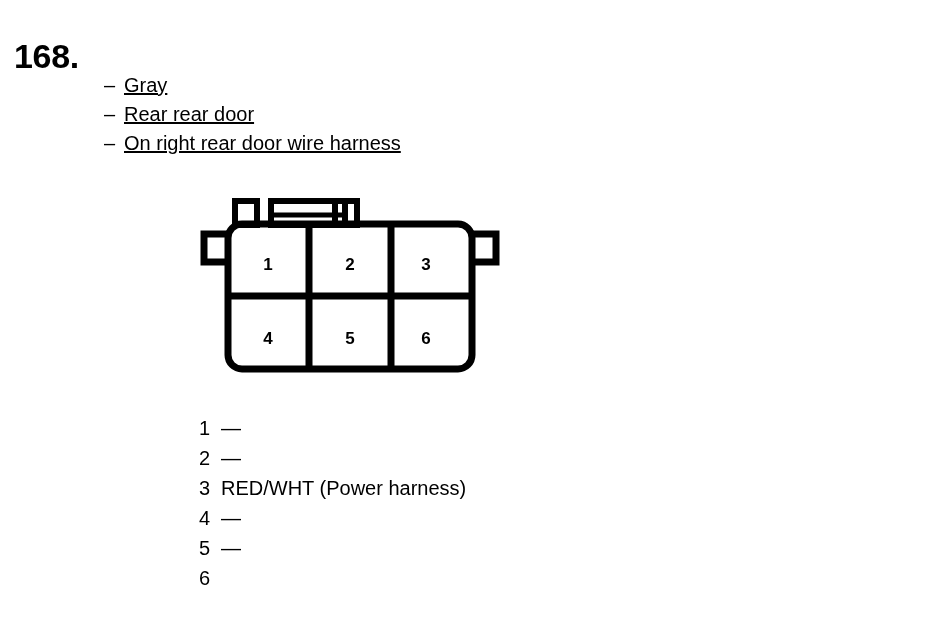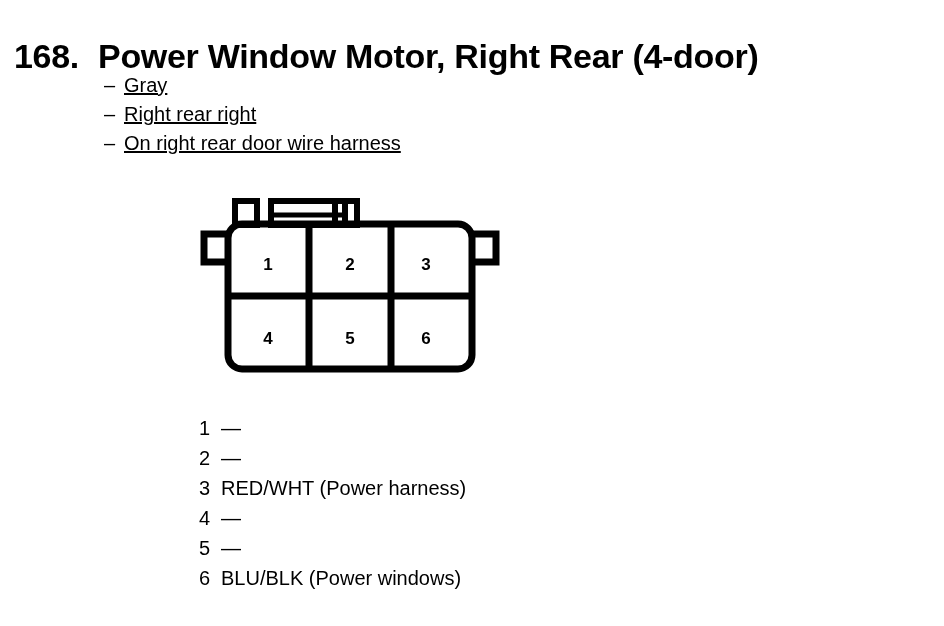--- a/index.html
+++ b/index.html
@@ -97,31 +97,30 @@
   }
   .pin-row-val {
     display: inline-block;
   }
 </style>
 </head>
 <body>
 
 <div class="title-row">
   <span class="title-num">168.</span>
-  <span class="title-text">Power Window Motor, Right Rear (4-door)</span>
 </div>
 
 <div class="desc-list">
   <div class="desc-item">
     <span class="desc-dash">–</span>
     <span class="desc-label">Gray</span>
   </div>
   <div class="desc-item">
     <span class="desc-dash">–</span>
-    <span class="desc-label">Right rear right</span>
+    <span class="desc-label">Rear rear door</span>
   </div>
   <div class="desc-item">
     <span class="desc-dash">–</span>
     <span class="desc-label">On right rear door wire harness</span>
   </div>
 </div>
 
 <div class="connector-wrap">
   <svg class="connector-svg" width="310" height="195" viewBox="0 0 310 195" xmlns="http://www.w3.org/2000/svg">
 
@@ -169,15 +168,14 @@
   <div class="pin-row">
     <span class="pin-row-num">4</span>
     <span class="pin-row-val">—</span>
   </div>
   <div class="pin-row">
     <span class="pin-row-num">5</span>
     <span class="pin-row-val">—</span>
   </div>
   <div class="pin-row">
     <span class="pin-row-num">6</span>
-    <span class="pin-row-val">BLU/BLK (Power windows)</span>
   </div>
 </div>
 
 </body></html>

